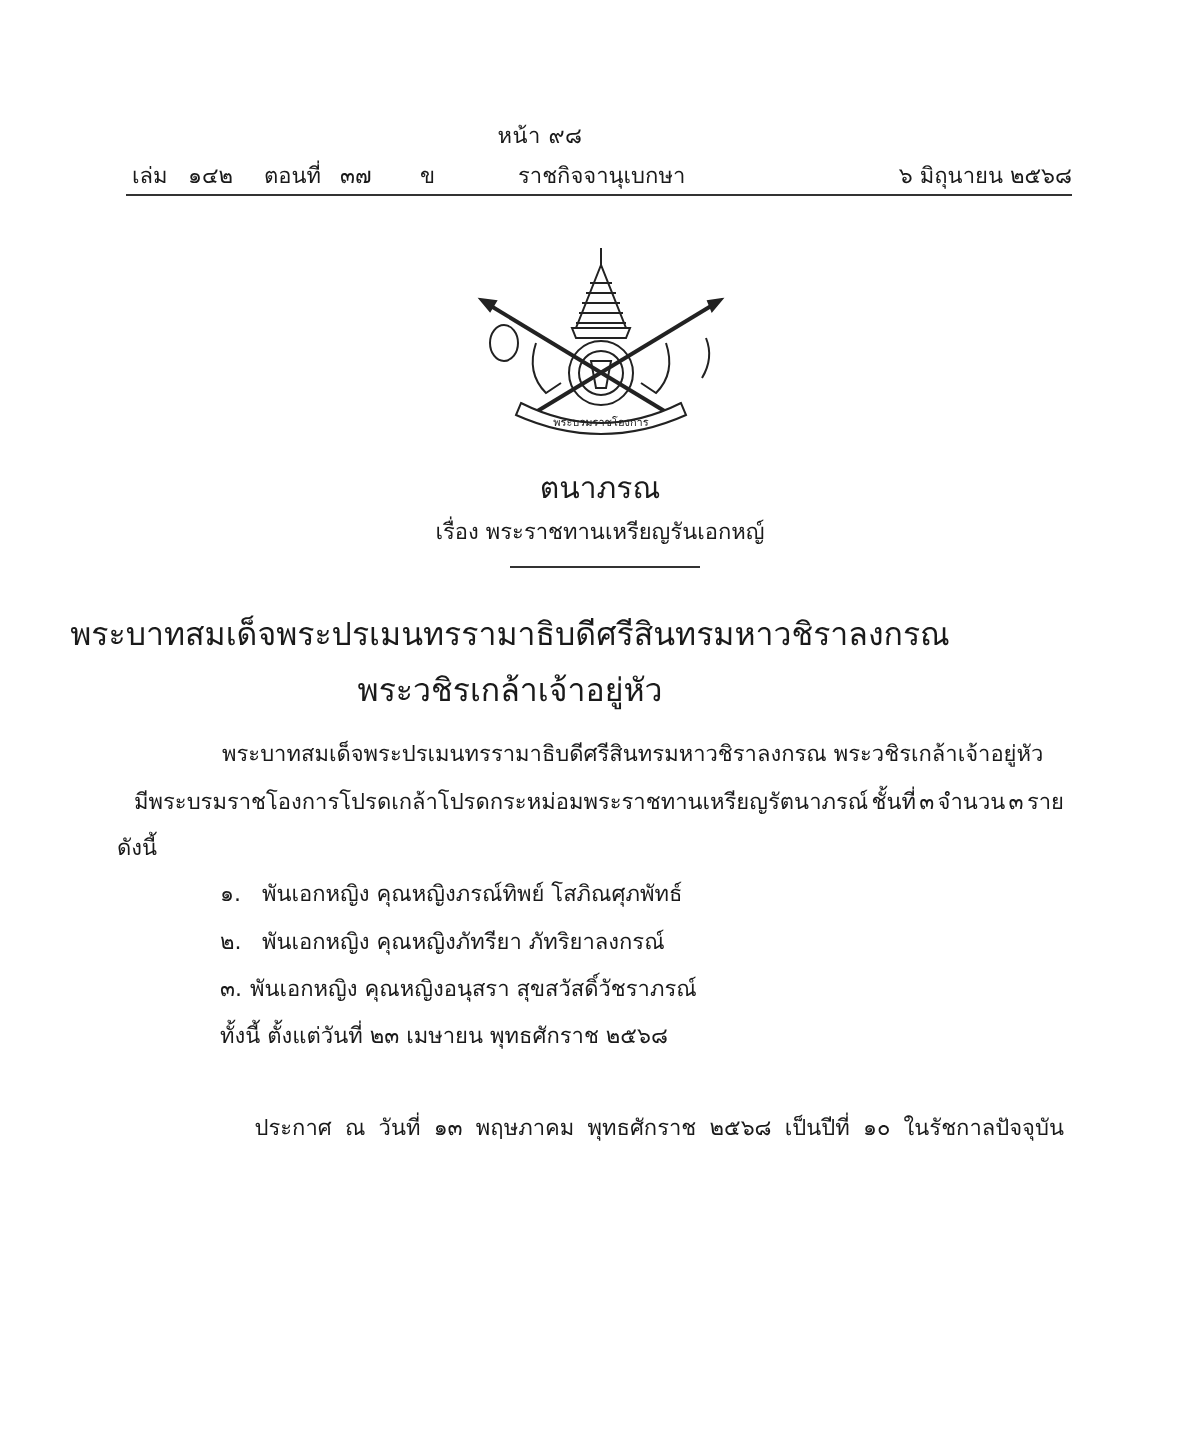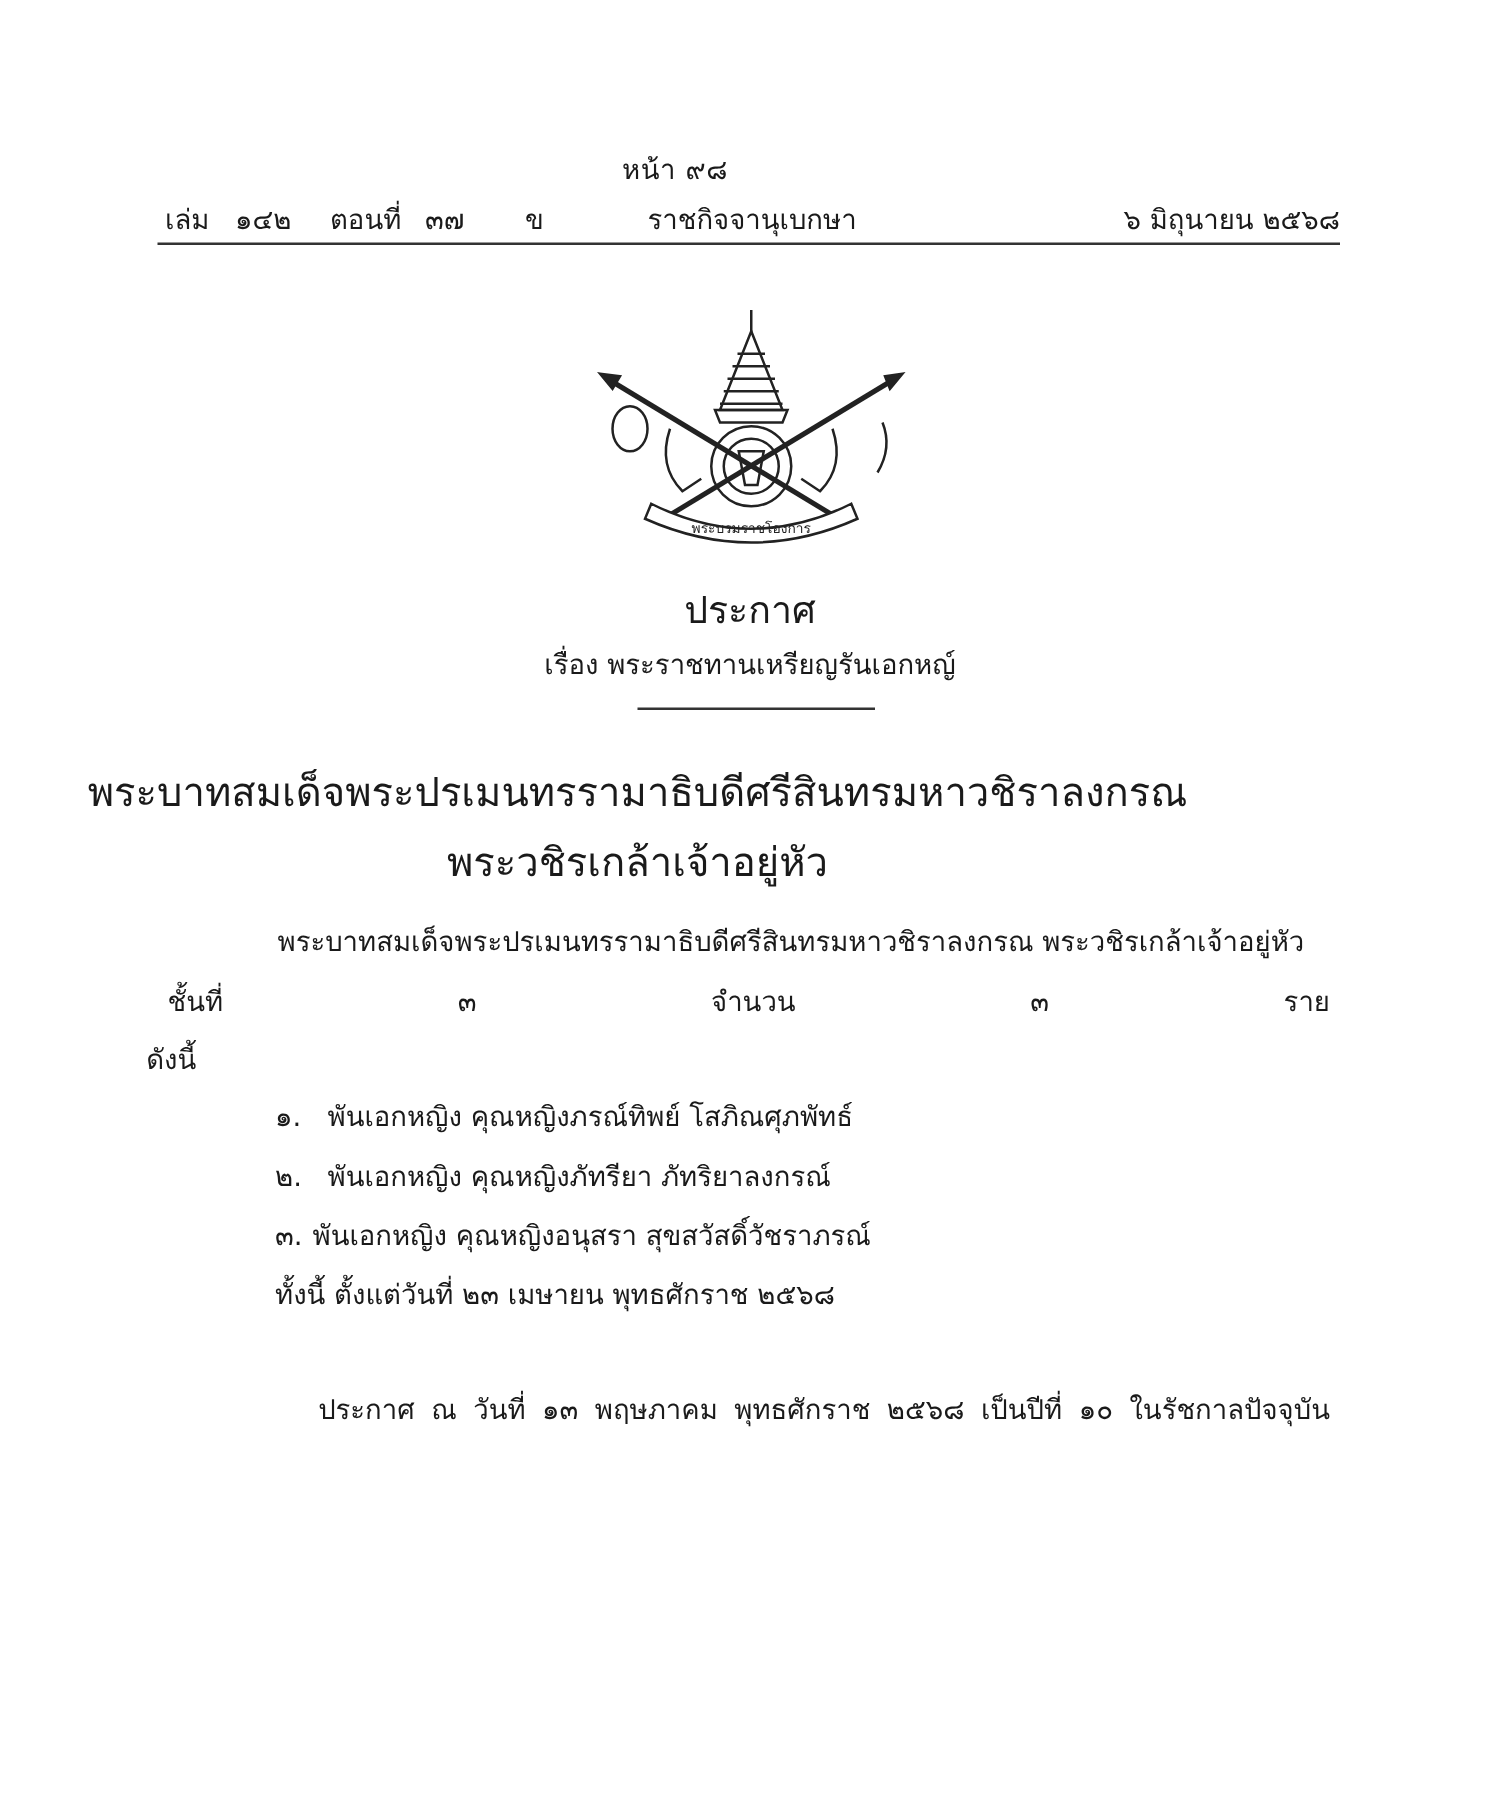--- a/index.html
+++ b/index.html
@@ -93,30 +93,31 @@
     <path d="M115 118 L135 118 L130 145 L120 145 Z"></path>
 
     <path d="M60 100 q-10 30 10 50 l15 -10"></path>
     <path d="M190 100 q10 30 -10 50 l-15 -10"></path>
 
     <path d="M45 160 Q125 200 205 160 L210 172 Q125 210 40 172 Z" fill="#ffffff"></path>
     <text x="125" y="183" font-size="11" fill="#222" stroke="none" text-anchor="middle" font-family="DejaVu Sans, sans-serif">พระบรมราชโองการ</text>
   </g>
 </svg>
 
-<div class="abs title">ประกาศ</div>
+<div class="abs title">ตนาภรณ</div>
 <div class="abs subject">เรื่อง  พระราชทานเหรียญรันเอกหญ์</div>
 <div class="short-rule"></div>
 
 <div class="abs king-line" style="top:608px;">พระบาทสมเด็จพระปรเมนทรรามาธิบดีศรีสินทรมหาวชิราลงกรณ</div>
 <div class="abs king-line" style="top:664px;">พระวชิรเกล้าเจ้าอยู่หัว</div>
 
 <div class="abs body-line" style="left:222px; top:736px;">พระบาทสมเด็จพระปรเมนทรรามาธิบดีศรีสินทรมหาวชิราลงกรณ  พระวชิรเกล้าเจ้าอยู่หัว</div>
 
 <div class="abs body-just" style="top:784px;">
+  <span>มีพระบรมราชโองการโปรดเกล้าโปรดกระหม่อมพระราชทานเหรียญรัตนาภรณ์</span>
   <span>ชั้นที่</span>
   <span>๓</span>
   <span>จำนวน</span>
   <span>๓</span>
   <span>ราย</span>
 </div>
 
 <div class="abs body-line" style="left:117px; top:830px;">ดังนี้</div>
 
 <div class="abs body-line" style="left:220px; top:876px;">๑.</div>

